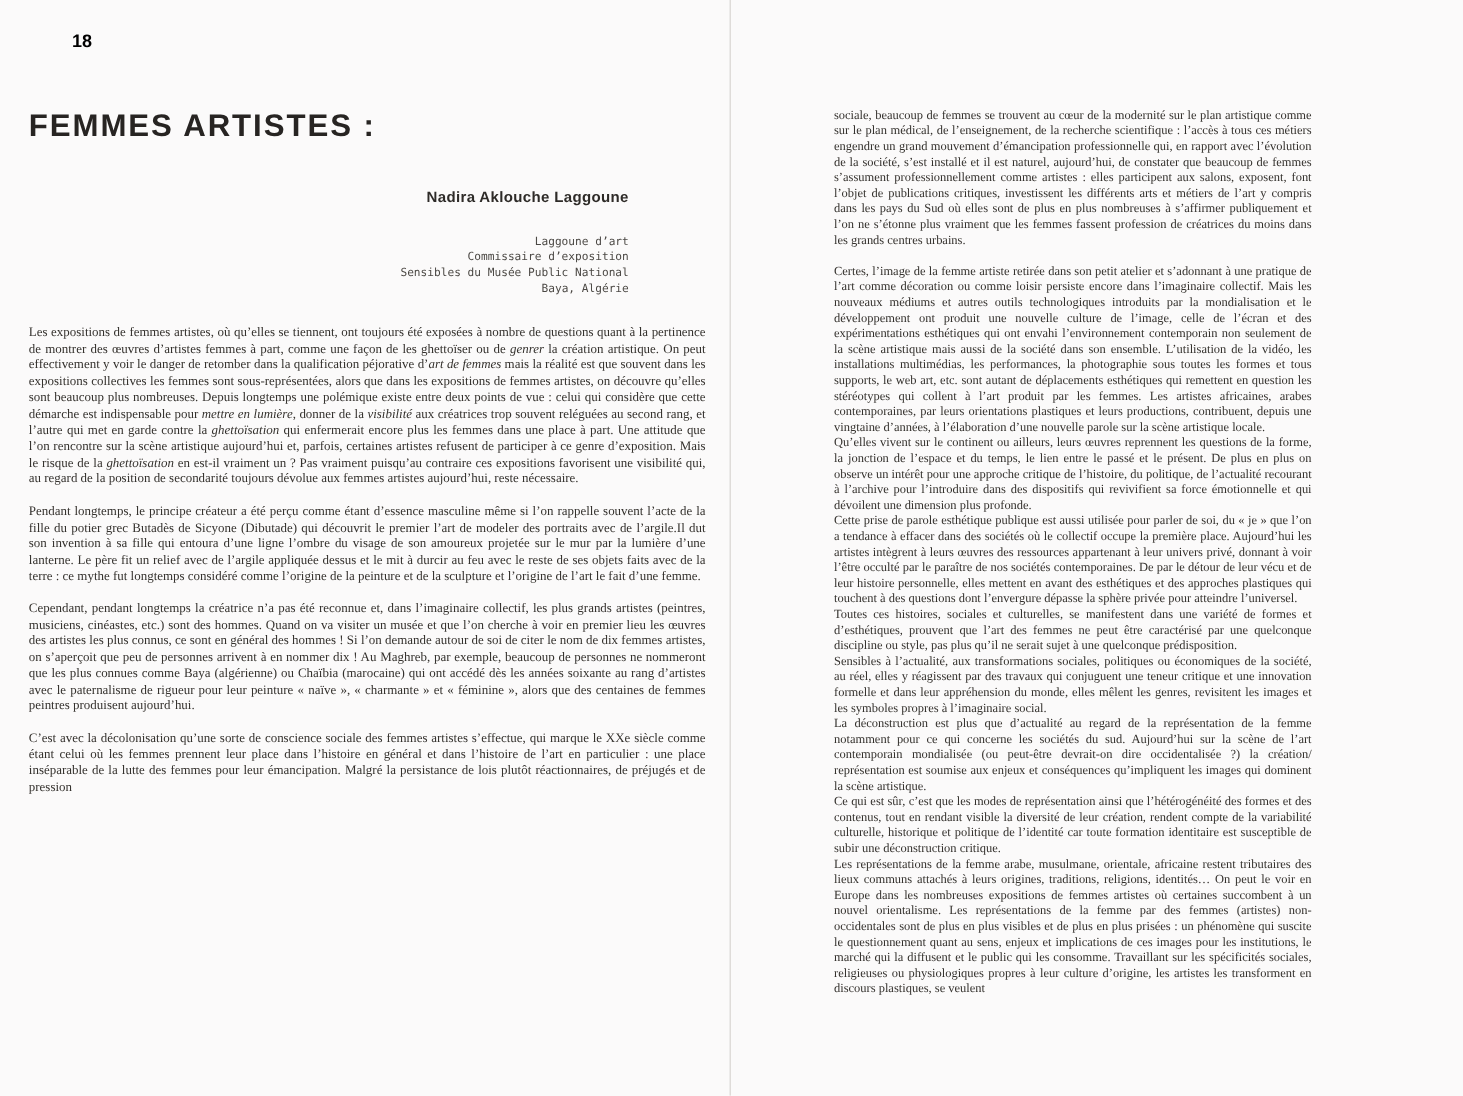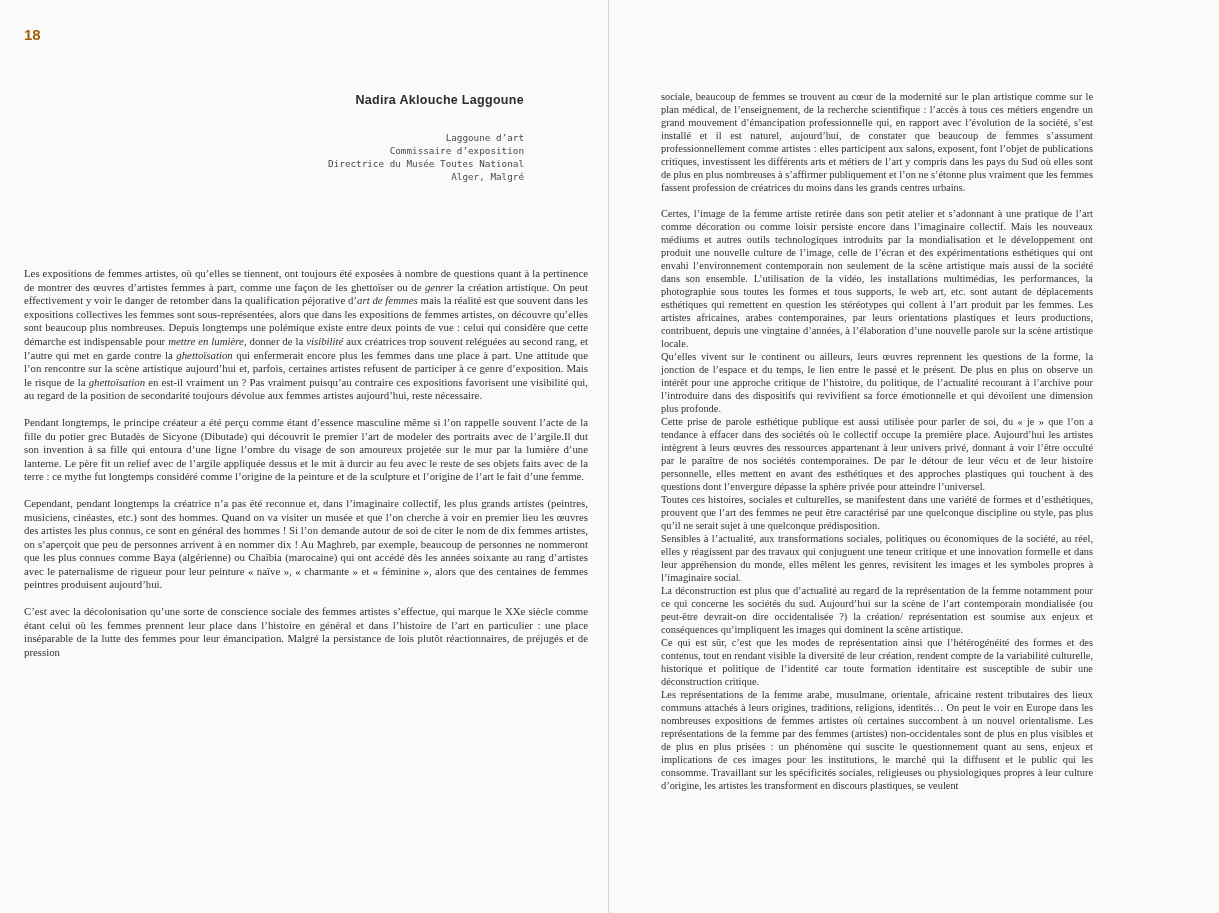--- a/index.html
+++ b/index.html
@@ -10,85 +10,86 @@
     color: #34312d;
     overflow: hidden;
   }
   .spread { position: relative; display: flex; width: 1219px; height: 913px; }
   .spine {
     position: absolute; left: 608px; top: 0; bottom: 0; width: 1px;
     background: #d8d5d1;
   }
   .page { box-sizing: border-box; overflow: hidden; height: 913px; }
   .page-left  { width: 608px; padding: 26px 20px 0 24px; }
-  .page-right { width: 511px; padding: 90px 26px 0 53px; }
+  .page-right { width: 511px; padding: 90px 26px 0 87px; }
 
   .page-number {
     font-family: "Liberation Sans", sans-serif;
-    font-weight: 700; font-size: 15px; color: #a16207;
+    font-weight: 700; font-size: 15px; color: #000000; margin-left: 36px;
   }
   .title {
     margin: 45px 0 0 0;
     font-family: "Liberation Sans", sans-serif;
     font-weight: 700;
     font-size: 26px;
     line-height: 32px;
     letter-spacing: 1.6px;
     color: #272422;
     text-transform: uppercase;
   }
   .title .title-line { display: block; }
 
-  .author-block { margin-top: 50px; text-align: right; padding-right: 64px; }
+  .author-block { margin-top: 37px; text-align: right; padding-right: 64px; }
   .author-name {
     font-family: "Liberation Sans", sans-serif;
     font-weight: 700; font-size: 12.5px; color: #2e2b28;
     letter-spacing: 0.3px;
   }
   .credits {
     margin-top: 24px;
     font-family: "DejaVu Sans Mono", monospace;
     font-size: 9.3px; line-height: 13px; color: #4c4945;
   }
 
   .body-text p {
     margin: 0;
     text-align: justify;
     color: #34312d;
   }
   .body-text em { font-style: italic; }
 
-  .left-col { margin-top: 84px; }
+  .left-col { margin-top: 24px; }
   .left-col p {
     font-size: 10.8px; line-height: 13.6px;
     margin-bottom: 13px;
   }
   .left-col p:last-child { margin-bottom: 0; }
 
   .right-col p { font-size: 10.4px; line-height: 13px; }
   .right-col p.gap-after { margin-bottom: 13px; }
 </style>
 </head>
 <body>
 
 <div class="spread">
 
   <div class="page page-left">
     <div class="page-number">18</div>
 
     <h1 class="title">
+      <span class="title-line">FEMMES ARTISTES :</span>
     </h1>
 
     <div class="author-block">
       <div class="author-name">Nadira Aklouche Laggoune</div>
       <div class="credits">
         <div class="credit-line">Laggoune d’art</div>
         <div class="credit-line">Commissaire d’exposition</div>
-        <div class="credit-line">Directrice du Musée Toutes National</div>
-        <div class="credit-line">Alger, Malgré</div>
+        <div class="credit-line">Sensibles du Musée Public National</div>
+        <div class="credit-line">Baya, Algérie</div>
       </div>
     </div>
 
     <div class="body-text left-col">
       <p>Les expositions de femmes artistes, où qu’elles se tiennent,  ont toujours été  exposées à nombre de questions quant à la pertinence de montrer des œuvres d’artistes femmes à part, comme une façon de les ghettoïser ou de <em>genrer</em>  la création artistique. On peut effectivement y voir le danger de retomber dans la qualification péjorative d’<em>art de femmes</em> mais la réalité est que souvent dans les expositions collectives les femmes sont sous-représentées, alors que dans les expositions de femmes artistes, on découvre qu’elles sont beaucoup plus nombreuses. Depuis longtemps une polémique existe entre deux points de vue : celui qui considère que cette démarche est indispensable pour <em>mettre en lumière</em>, donner de la <em>visibilité</em> aux créatrices trop souvent reléguées au second rang, et l’autre qui met en garde contre la <em>ghettoïsation</em> qui enfermerait encore plus les femmes dans une place à part. Une attitude que l’on rencontre sur la scène artistique aujourd’hui et, parfois, certaines artistes refusent de participer à ce genre d’exposition. Mais le risque de la <em>ghettoïsation</em> en est-il vraiment un ? Pas vraiment puisqu’au contraire ces expositions favorisent une visibilité qui, au regard de la position de secondarité toujours dévolue aux femmes artistes aujourd’hui, reste nécessaire.</p>
       <p>Pendant longtemps, le principe créateur a été perçu comme étant d’essence masculine même si l’on rappelle souvent l’acte de la fille du potier grec Butadès de Sicyone (Dibutade) qui découvrit le premier l’art de modeler des portraits avec de l’argile.Il dut son invention à sa fille qui entoura d’une ligne l’ombre du visage de son amoureux projetée sur le mur par la lumière d’une lanterne. Le père fit un relief avec de l’argile appliquée dessus et le mit à durcir au feu avec le reste de ses objets faits avec de la terre : ce mythe fut longtemps considéré comme l’origine de la peinture et de la sculpture et l’origine de l’art le fait d’une femme.</p>
       <p>Cependant, pendant longtemps la créatrice n’a  pas été reconnue et, dans l’imaginaire collectif, les plus grands artistes (peintres, musiciens, cinéastes, etc.) sont des hommes. Quand on va visiter un musée et que l’on cherche à voir en premier lieu les œuvres des artistes les plus connus, ce sont en général des hommes ! Si l’on demande autour de soi de citer le nom de dix femmes artistes, on s’aperçoit que peu de personnes arrivent à en nommer dix ! Au Maghreb, par exemple, beaucoup de personnes ne nommeront que les plus connues comme Baya (algérienne) ou Chaïbia (marocaine) qui ont accédé dès les années soixante au rang d’artistes avec le paternalisme de rigueur pour leur peinture « naïve », « charmante » et « féminine », alors que des centaines de femmes peintres produisent aujourd’hui.</p>
       <p>C’est avec la décolonisation qu’une sorte de conscience sociale des femmes artistes s’effectue, qui marque le XXe siècle comme étant celui où les femmes prennent leur place dans l’histoire en général et dans l’histoire de l’art en particulier : une place inséparable de la lutte des femmes pour leur émancipation. Malgré la persistance de lois plutôt réactionnaires, de préjugés et de pression</p>
     </div>
   </div>

